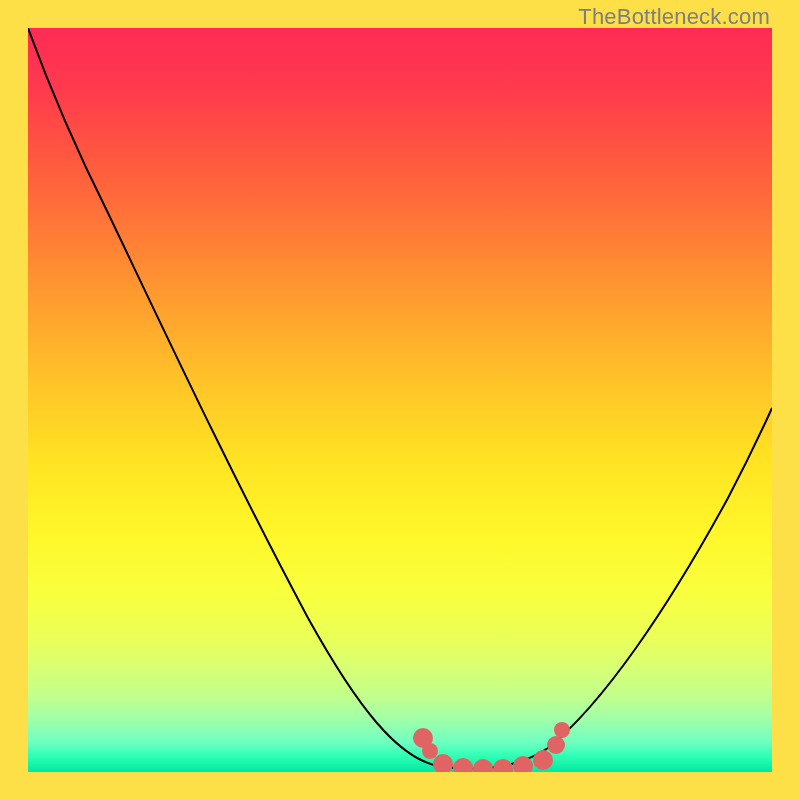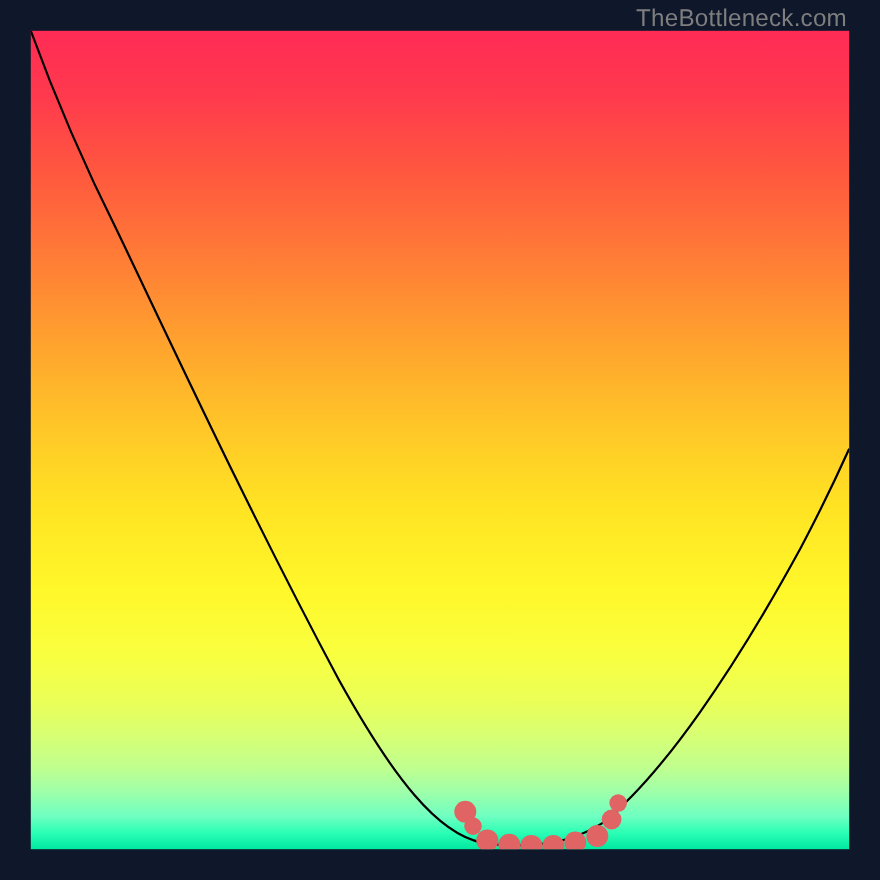--- a/index.html
+++ b/index.html
@@ -6,21 +6,21 @@
     margin: 0;
     padding: 0;
     width: 800px;
     height: 800px;
     background: #000;
     overflow: hidden;
   }
   .outer {
     width: 800px;
     height: 800px;
-    background: #0f172a;
+    background: #fde047;
     position: relative;
   }
   .plot {
     position: absolute;
     left: 28px;
     top: 28px;
     width: 744px;
     height: 744px;
     background: linear-gradient(
       to bottom,

